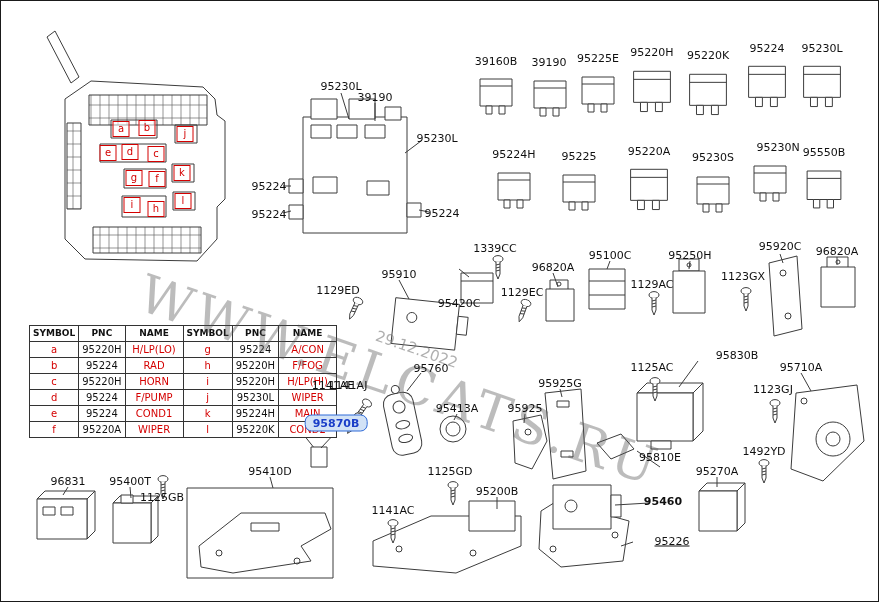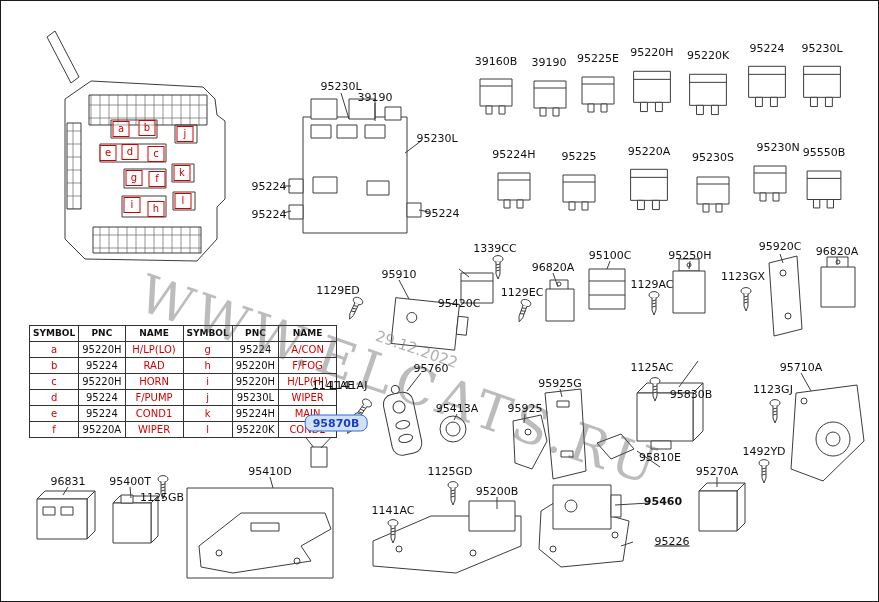--- a/index.html
+++ b/index.html
@@ -400,21 +400,21 @@
       <div class="part-label" style="left: 337px; top: 289px;">1129ED</div>
       <div class="part-label" style="left: 398px; top: 273px;">95910</div>
       <div class="part-label" style="left: 521px; top: 291px;">1129EC</div>
       <div class="part-label" style="left: 651px; top: 283px;">1129AC</div>
       <div class="part-label" style="left: 742px; top: 275px;">1123GX</div>
       <div class="part-label" style="left: 430px; top: 367px;">95760</div>
       <div class="part-label" style="left: 332px; top: 384px;">1141AE</div>
       <div class="part-label" style="left: 347px; top: 384px; text-align: center;">1141AJ</div>
       <div class="part-label" style="left: 559px; top: 382px;">95925G</div>
       <div class="part-label" style="left: 651px; top: 366px;">1125AC</div>
-      <div class="part-label" style="left: 690px; top: 354px; margin-top: 39px;">95830B</div>
+      <div class="part-label" style="left: 736px; top: 354px;">95830B</div>
       <div class="part-label" style="left: 800px; top: 366px;">95710A</div>
       <div class="part-label" style="left: 456px; top: 407px;">95413A</div>
       <div class="part-label" style="left: 524px; top: 407px;">95925</div>
       <div class="part-label" style="left: 772px; top: 388px;">1123GJ</div>
       <div class="part-label highlight" style="left: 335px; top: 422px;">95870B</div>
       <div class="part-label" style="left: 161px; top: 464px; margin-top: 32px;">1125GB</div>
       <div class="part-label" style="left: 67px; top: 480px;">96831</div>
       <div class="part-label" style="left: 129px; top: 480px;">95400T</div>
       <div class="part-label" style="left: 269px; top: 470px;">95410D</div>
       <div class="part-label" style="left: 449px; top: 470px;">1125GD</div>

